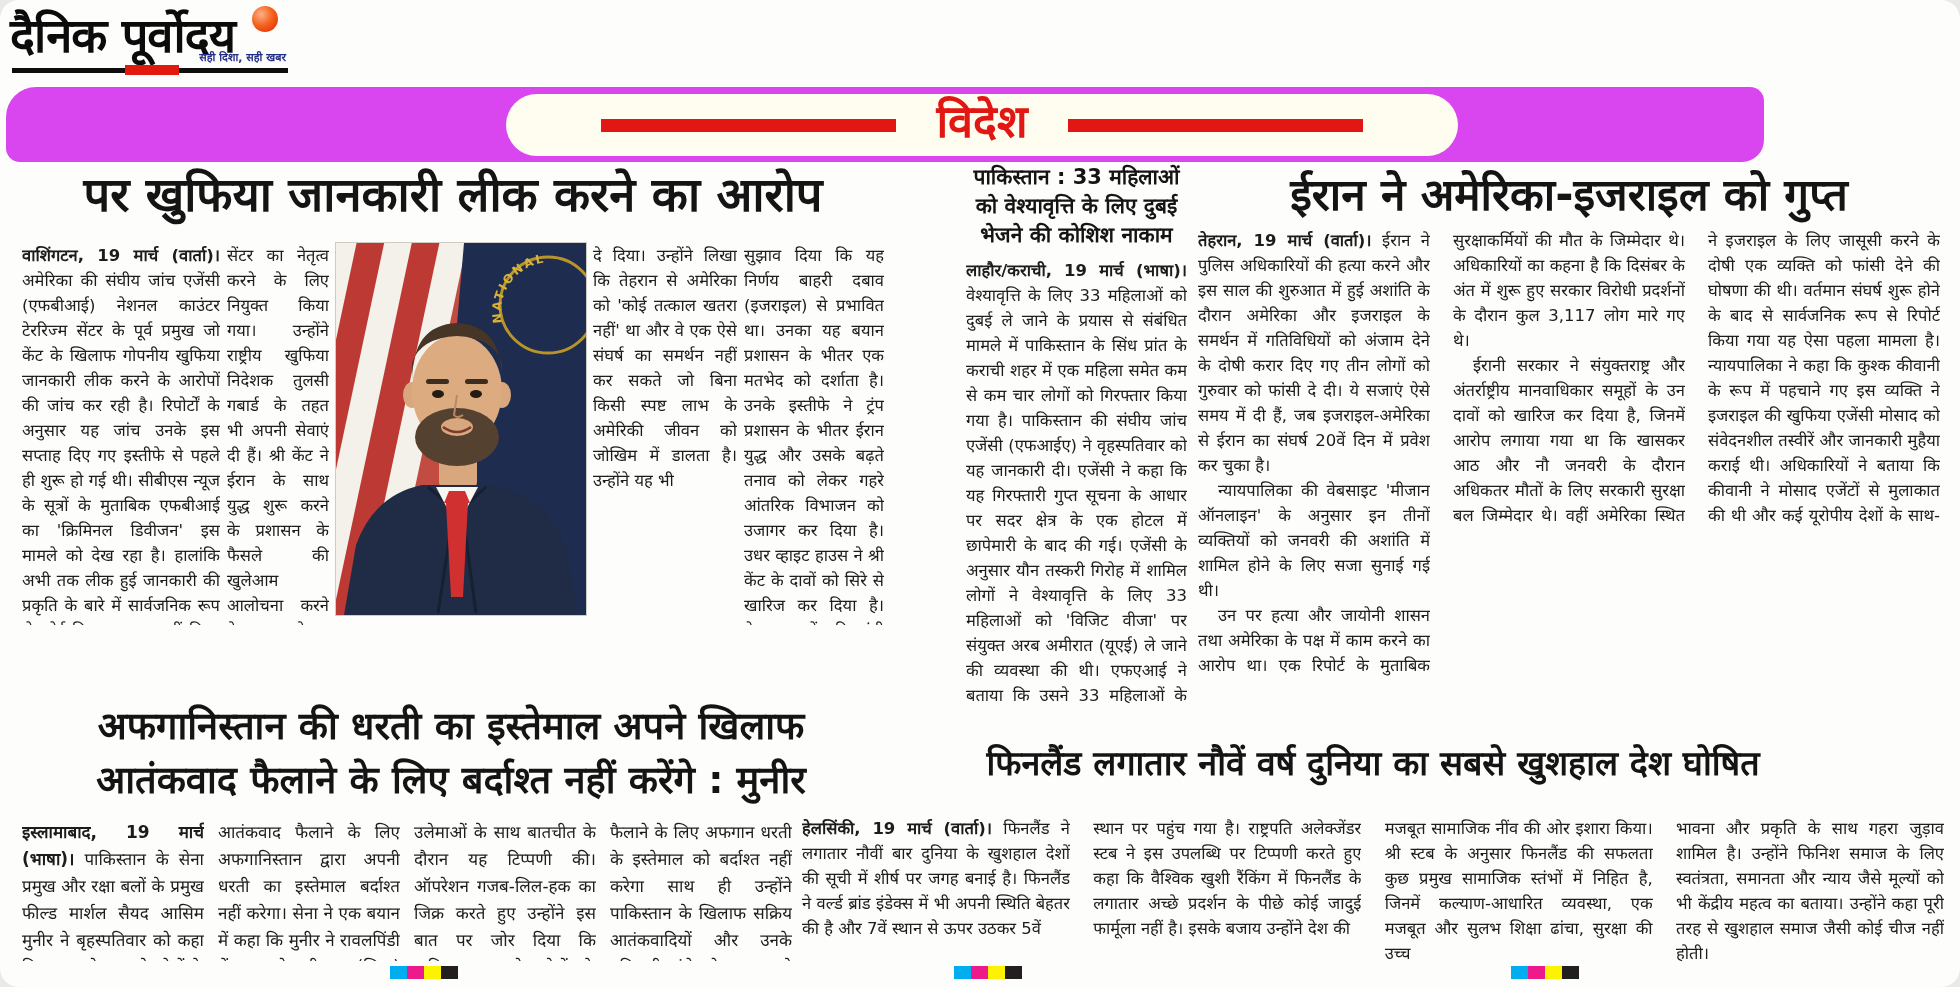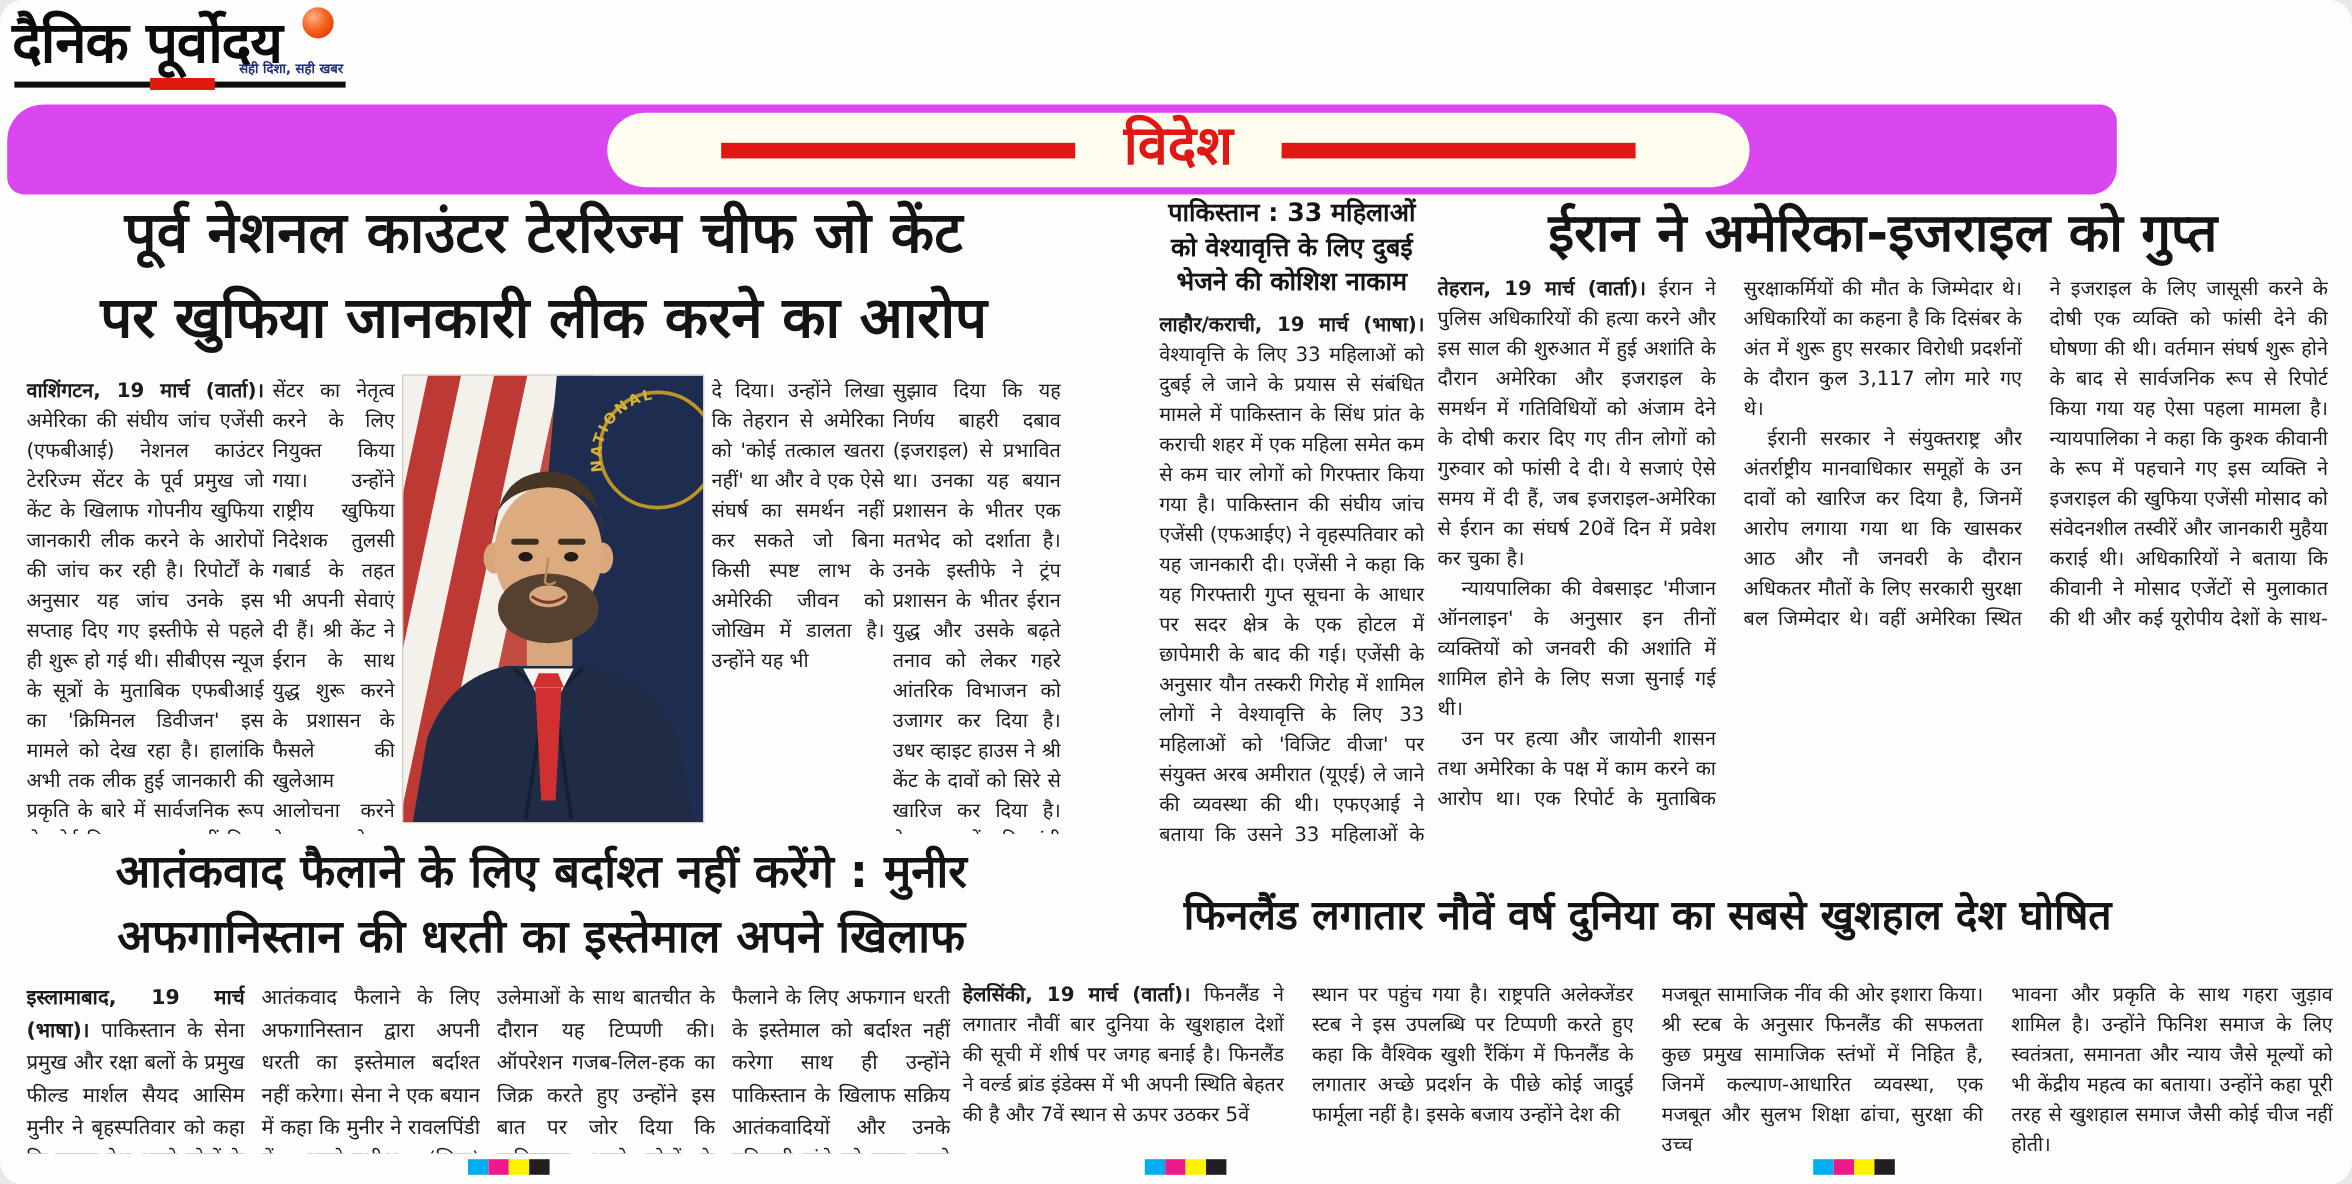--- a/index.html
+++ b/index.html
@@ -74,21 +74,20 @@
   <div class="banner">
     <div class="pill">
       <span class="pill-bar"></span>
       <span class="section-title">विदेश</span>
       <span class="pill-bar"></span>
     </div>
   </div>
 
   <div class="art art-kent">
     <div class="hl">
-      <span>पूर्व नेशनल काउंटर टेररिज्म चीफ जो केंट</span>
       <span>पर खुफिया जानकारी लीक करने का आरोप</span>
     </div>
     <div class="kent-body cols">
       <div class="body-txt kc1 clip">
         <p><span class="dl">वाशिंगटन, 19 मार्च (वार्ता)।</span>
            <span>अमेरिका की संघीय जांच एजेंसी (एफबीआई) नेशनल काउंटर टेररिज्म सेंटर के पूर्व प्रमुख जो केंट के खिलाफ गोपनीय खुफिया जानकारी लीक करने के आरोपों की जांच कर रही है। रिपोर्टों के अनुसार यह जांच उनके इस सप्ताह दिए गए इस्तीफे से पहले ही शुरू हो गई थी। सीबीएस न्यूज के सूत्रों के मुताबिक एफबीआई का 'क्रिमिनल डिवीजन' इस मामले को देख रहा है। हालांकि अभी तक लीक हुई जानकारी की प्रकृति के बारे में सार्वजनिक रूप से कोई विवरण साझा नहीं किया गया है। गौरतलब है कि श्री केंट वरिष्ठ खुफिया अधिकारी रहे हैं। उन्हें 2025 में नेशनल काउंटर टेररिज्म</span></p>
       </div>
       <div class="body-txt kc2 clip">
         <p>सेंटर का नेतृत्व करने के लिए नियुक्त किया गया। उन्होंने राष्ट्रीय खुफिया निदेशक तुलसी गबार्ड के तहत भी अपनी सेवाएं दी हैं। श्री केंट ने ईरान के साथ युद्ध शुरू करने के प्रशासन के फैसले की खुलेआम आलोचना करने के बाद अपने पद से इस्तीफा</p>
       </div>
@@ -169,22 +168,22 @@
 
       </div>
       <div class="body-txt ic ic3 clip">
         <p>ने इजराइल के लिए जासूसी करने के दोषी एक व्यक्ति को फांसी देने की घोषणा की थी। वर्तमान संघर्ष शुरू होने के बाद से सार्वजनिक रूप से रिपोर्ट किया गया यह ऐसा पहला मामला है। न्यायपालिका ने कहा कि कुश्क कीवानी के रूप में पहचाने गए इस व्यक्ति ने इजराइल की खुफिया एजेंसी मोसाद को संवेदनशील तस्वीरें और जानकारी मुहैया कराई थी। अधिकारियों ने बताया कि कीवानी ने मोसाद एजेंटों से मुलाकात की थी और कई यूरोपीय देशों के साथ-साथ तेल अवीव में प्रशिक्षण लिया था। कथित तौर पर उसे पिछले साल जून में ईरान और इजराइल के बीच हुए 12 दिवसीय संघर्ष के दौरान गिरफ्तार किया गया था, जिसमें अमेरिका ने ईरान के परमाणु ठिकानों को निशाना बनाया था।</p>
       </div>
     </div>
   </div>
 
   <div class="art art-munir">
     <div class="hl">
+      <span>अफगानिस्तान की धरती का इस्तेमाल अपने खिलाफ</span>
       <span>आतंकवाद फैलाने के लिए बर्दाश्त नहीं करेंगे : मुनीर</span>
-      <span>अफगानिस्तान की धरती का इस्तेमाल अपने खिलाफ</span>
     </div>
     <div class="munir-body cols">
       <div class="body-txt mc clip">
         <p><span class="dl">इस्लामाबाद, 19 मार्च (भाषा)।</span>
            <span>पाकिस्तान के सेना प्रमुख और रक्षा बलों के प्रमुख फील्ड मार्शल सैयद आसिम मुनीर ने बृहस्पतिवार को कहा कि उनका देश अपने लोगों के खिलाफ</span></p>
       </div>
       <div class="body-txt mc clip">
         <p>आतंकवाद फैलाने के लिए अफगानिस्तान द्वारा अपनी धरती का इस्तेमाल बर्दाश्त नहीं करेगा। सेना ने एक बयान में कहा कि मुनीर ने रावलपिंडी में अहले-तशीअ (शिया) समुदाय के</p>
       </div>
       <div class="body-txt mc clip">

